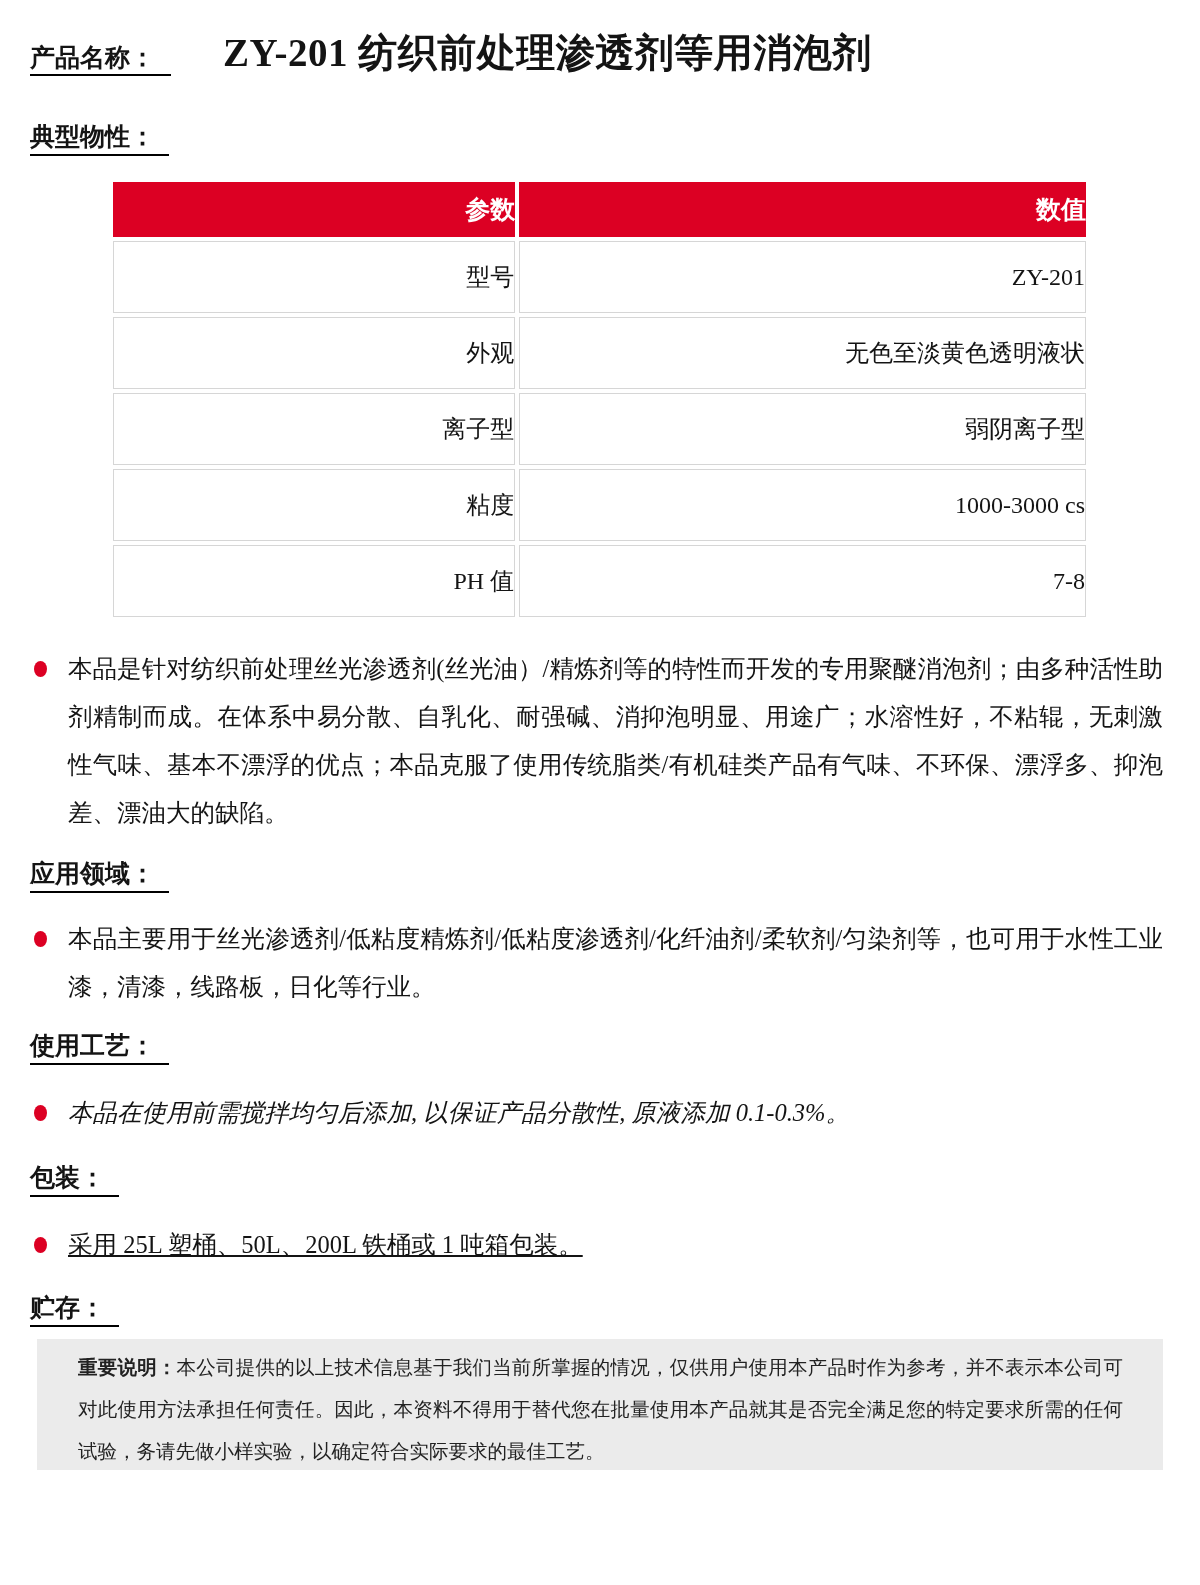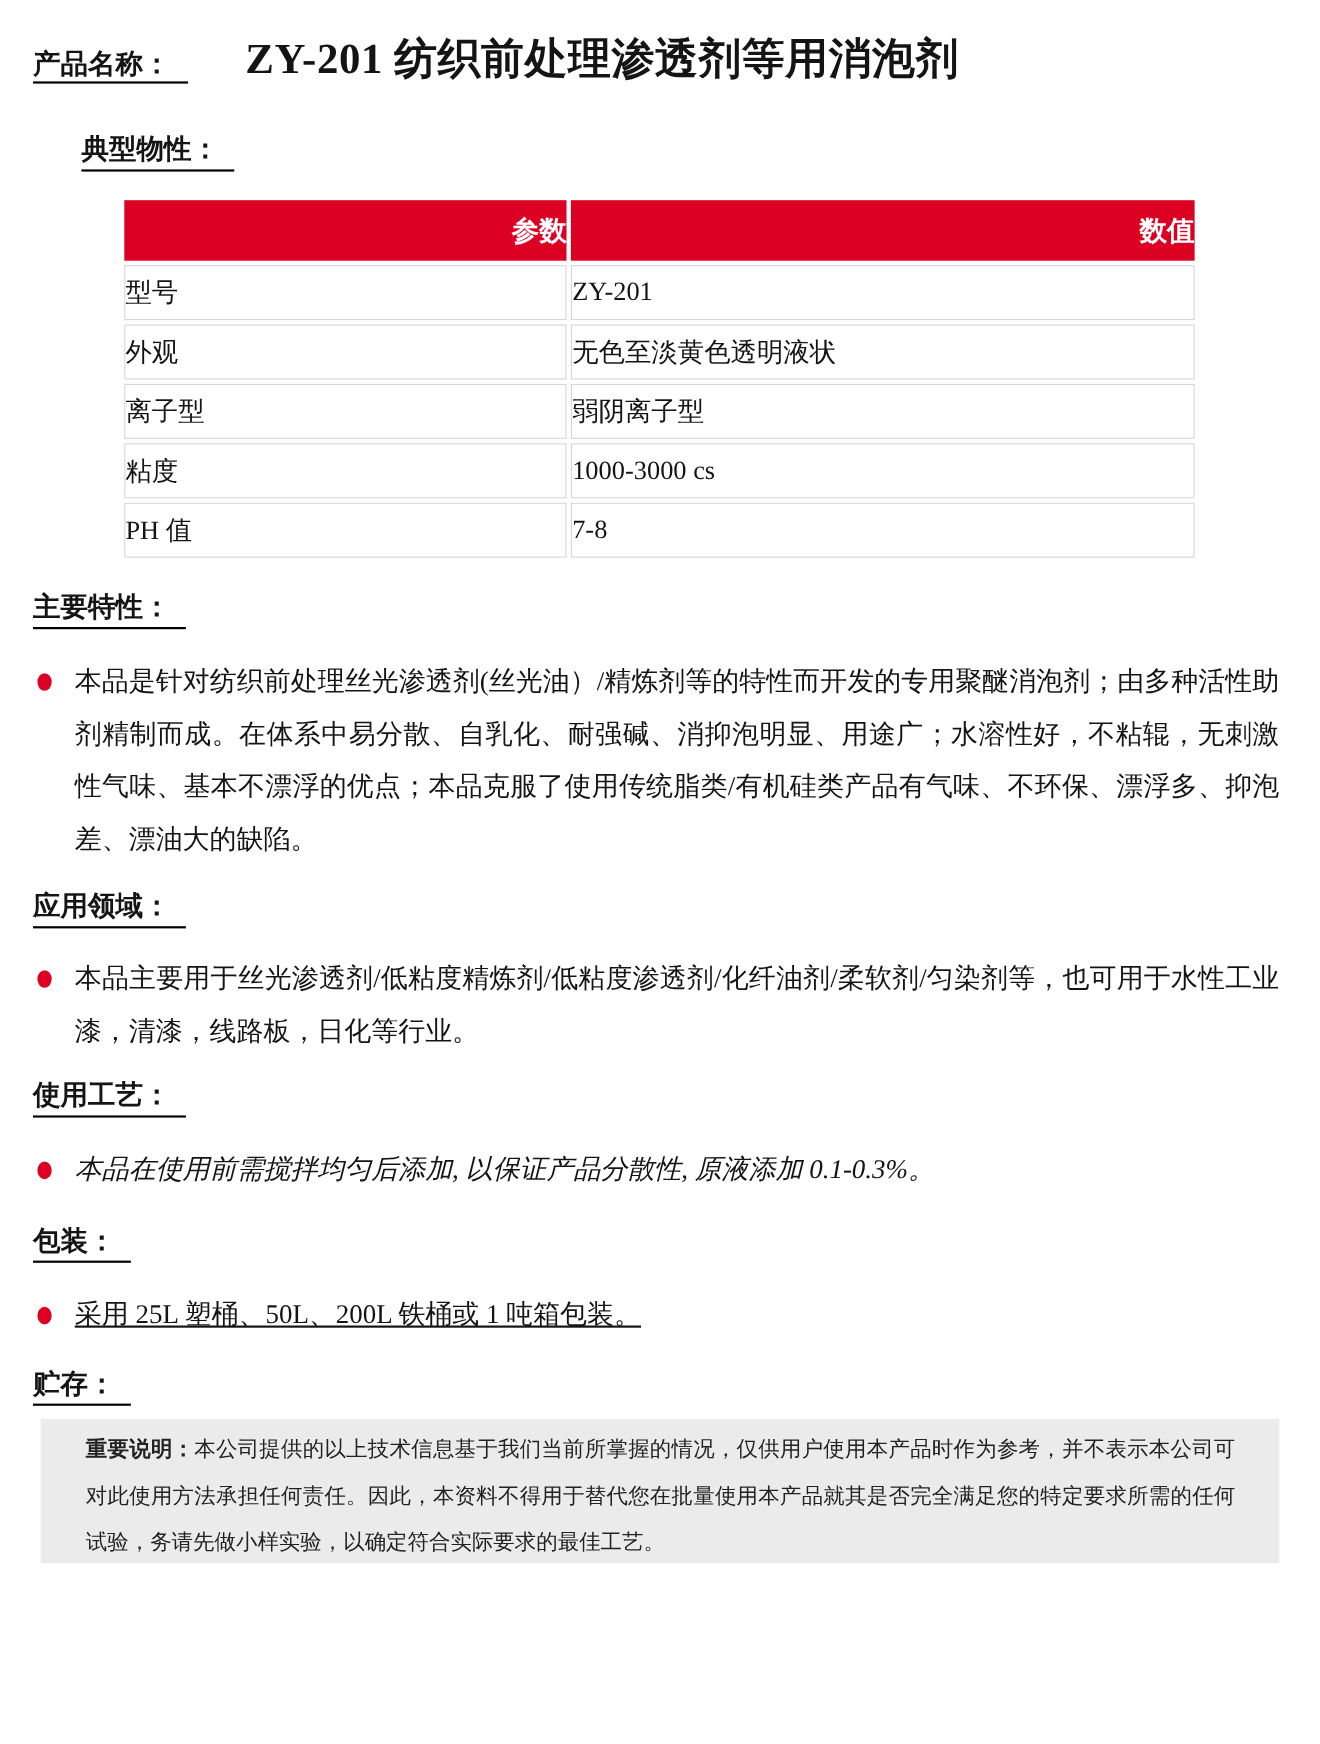--- a/index.html
+++ b/index.html
@@ -24,40 +24,40 @@
     border-bottom: 2px solid #000; padding: 0 16px 0 0;
   }
   .product-title { font-size: 39px; font-weight: 700; margin-left: 52px; letter-spacing: 0.5px; }
 
   
   .heading-wrap { line-height: 0; }
   .sec-heading {
     display: inline-block; font-size: 25px; font-weight: 700; line-height: 30px;
     border-bottom: 2px solid #000; padding: 0 14px 2px 0;
   }
-  .mt-props   { margin-top: 42px; margin-left: 44px; }
+  .mt-props   { margin-top: 42px; }
   .mt-feat    { margin-top: 27px; }
   .mt-app     { margin-top: 22px; }
   .mt-proc    { margin-top: 20px; }
   .mt-pack    { margin-top: 26px; }
   .mt-store   { margin-top: 24px; }
 
   
   .props-table {
     border-collapse: separate; border-spacing: 4px;
     margin: 22px 0 0 79px; width: 981px; table-layout: fixed;
   }
   .props-table th {
     background: #DC0023; color: #ffffff;
     height: 55px; font-size: 25px; font-weight: 700;
     text-align: right; padding: 0;
   }
   .props-table td {
     border: 1px solid #d6d6d6; background: #ffffff;
-    height: 50px; font-size: 24px; text-align: left; padding: 0;
+    height: 72px; font-size: 24px; text-align: right; padding: 0;
   }
   .props-table .col-param { width: 41.5%; }
 
   
   .bullet {
     position: relative; padding-left: 38px;
     font-size: 24.5px; line-height: 48px;
     text-align: justify; color: #141414;
   }
   .b-feat  { margin-top: 24px; }
@@ -119,23 +119,20 @@
         <td>粘度</td>
         <td>1000-3000 cs</td>
       </tr>
       <tr>
         <td>PH 值</td>
         <td>7-8</td>
       </tr>
     </tbody>
   </table>
 
-  <div class="heading-wrap mt-feat">
-    <span class="sec-heading">主要特性：</span>
-  </div>
   <div class="bullet b-feat">
     <span class="dot"></span>
     <span>本品是针对纺织前处理丝光渗透剂(丝光油）/精炼剂等的特性而开发的专用聚醚消泡剂；由多种活性助剂精制而成。在体系中易分散、自乳化、耐强碱、消抑泡明显、用途广；水溶性好，不粘辊，无刺激性气味、基本不漂浮的优点；本品克服了使用传统脂类/有机硅类产品有气味、不环保、漂浮多、抑泡差、漂油大的缺陷。</span>
   </div>
 
   <div class="heading-wrap mt-app">
     <span class="sec-heading">应用领域：</span>
   </div>
   <div class="bullet b-app">
     <span class="dot"></span>

